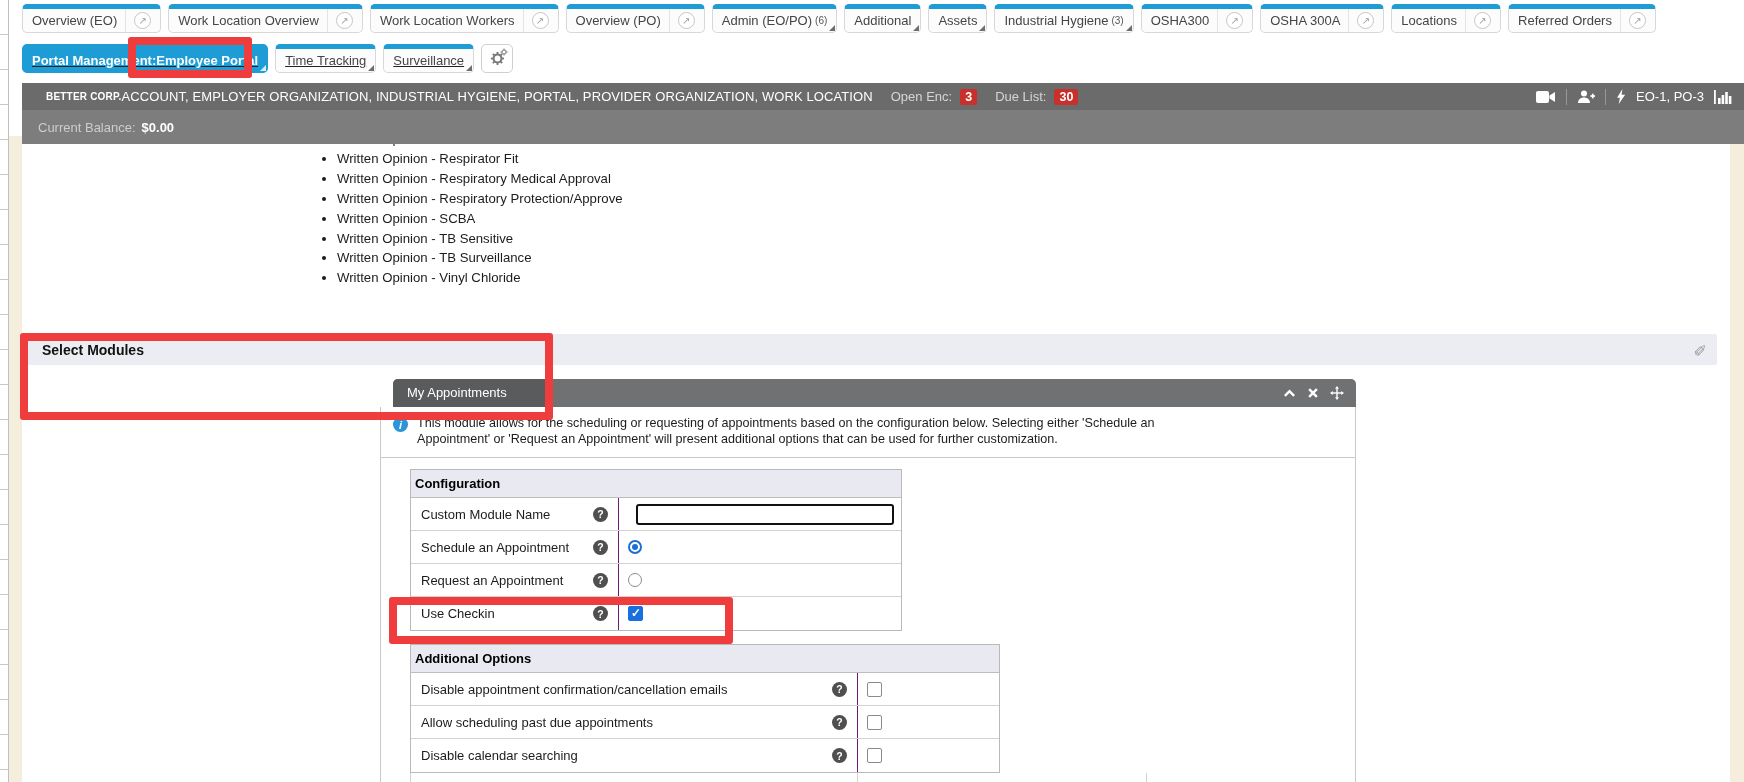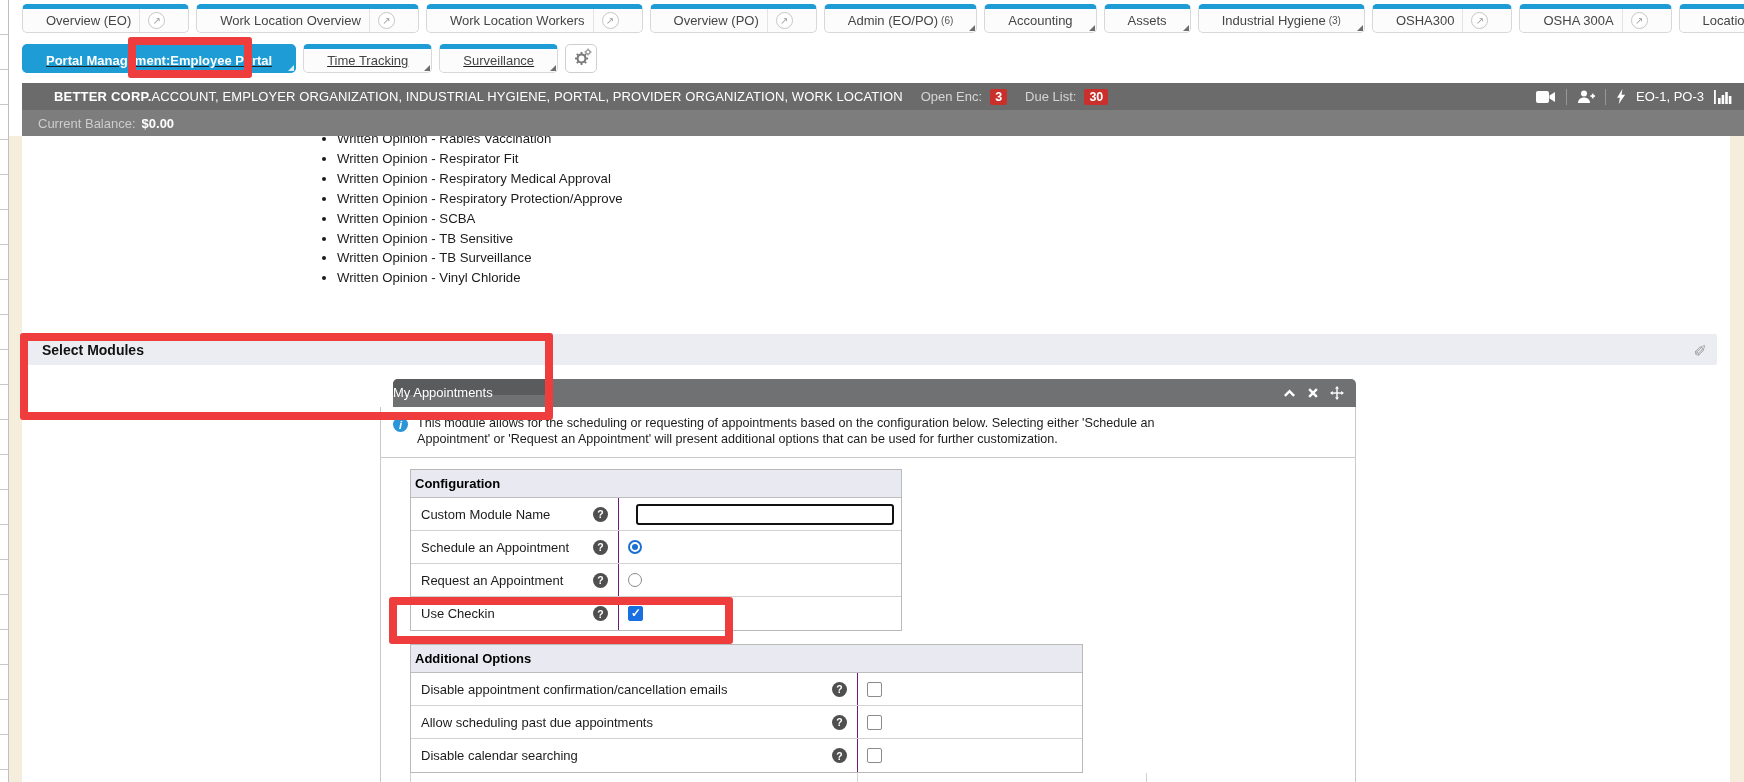--- a/index.html
+++ b/index.html
@@ -14,78 +14,78 @@
   .beige { position:absolute; top:136px; bottom:0; background:#f6eedd; }
   .beige.left { left:9px; width:13px; }
   .beige.right { left:1730px; width:14px; }
 
   
   .tabrow { position:absolute; left:22px; display:flex; align-items:flex-start; gap:7px; z-index:4; }
   .row1 { top:4px; }
   .row2 { top:44px;text-decoration:underline; }
   .rtabs { display:flex; gap:7px; }
   .tab { position:relative; display:flex; align-items:center; height:29px; background:#fcfcfd;
-    border:1px solid #d8d8d8; border-top:5px solid #1e9cd6; border-radius:5px; padding:0 23px;
+    border:1px solid #d8d8d8; border-top:5px solid #1e9cd6; border-radius:5px; padding:0 9px;
     color:#454545; cursor:pointer; white-space:nowrap; }
   .tab .tlabel { font-size:13px; }
   .tab .tcount { font-size:10px; margin-left:3px; color:#555; }
   .tab .ext { display:flex; align-items:center; margin-left:8px; padding-left:8px; border-left:1px solid #e4e4e4; height:100%; }
   .circ { width:17px; height:17px; border:1px solid #c6c6c6; border-radius:50%; color:#9a9a9a;
     font-size:10px; display:flex; align-items:center; justify-content:center; background:#fff; }
   .corner:after { content:""; position:absolute; right:1px; bottom:1px; width:0; height:0;
     border-style:solid; border-width:0 0 6px 6px; border-color:transparent transparent #6e6e6e transparent; }
   .tab.active { background:#1e9cd6; border-color:#1e9cd6; color:#fff; font-weight:bold; }
   .tab.active.corner:after { border-color:transparent transparent #d9f0fa transparent; }
   .gearbtn { position:relative; width:32px; height:29px; background:#fff; border:1px solid #cfcfcf; border-radius:5px;
     display:flex; align-items:center; justify-content:center; cursor:pointer; }
   .gearbtn .minigear { position:absolute; right:4px; top:3px; }
 
   
   .headerbar { position:absolute; left:22px; top:83px; width:1722px; height:27px; background:#6b6b6b;
     display:flex; align-items:center; color:#fff; z-index:3; }
-  .company { font-weight:bold; margin-left:32px; font-size:13px; letter-spacing:.2px; }
+  .company { font-weight:bold; margin-left:24px; font-size:10px; letter-spacing:.2px; }
   .breadcrumb { font-size:13px; letter-spacing:.1px; }
   .hlabel { color:#d6d6d6; margin-left:18px; font-size:13px; }
   .badge { background:#c9302c; color:#fff; font-weight:bold; margin-left:8px; padding:1px 5px; border-radius:2px; font-size:12.5px; }
   .hicons { position:absolute; right:12px; top:0; height:27px; display:flex; align-items:center; gap:10px; }
   .hsep { width:1px; height:16px; background:#989898; }
   .hctx { font-size:13px; color:#fff; }
   .hic { display:flex; align-items:center; cursor:pointer; }
 
-  .balancebar { position:absolute; left:22px; top:110px; width:1722px; height:26px; background:#7d7d7d;
+  .balancebar { position:absolute; left:22px; top:110px; width:1722px; height:34px; background:#7d7d7d;
     display:flex; align-items:center; z-index:3; }
   .blabel { color:#cdcdcd; margin-left:16px; font-size:13px; }
   .bvalue { color:#fff; font-weight:bold; margin-left:6px; font-size:13px; }
 
   
   .opinions { position:absolute; left:318px; top:129px; list-style:disc; padding-left:19px; z-index:1; }
   .opinions li { font-size:13.2px; color:#1c1c1c; line-height:19.9px; }
 
   
   .smbar { position:absolute; left:22px; top:334px; width:1695px; height:31px; background:#ecedf3; border-radius:2px;
     display:flex; align-items:center; z-index:2; }
   .smtitle { font-weight:bold; font-size:14px; color:#111; margin-left:20px; }
   .pencil { position:absolute; right:10px; color:#9a9a9a; font-size:16px; transform:scaleY(-1); cursor:pointer; }
 
   
   .panel { position:absolute; left:380px; top:379px; width:976px; bottom:0; z-index:2; }
   .phead { position:absolute; left:13px; right:0; top:0; height:28px; background:#707173; border-radius:5px 5px 0 0; }
-  .ptab { position:absolute; left:0; top:0; width:160px; height:16px; background:#5a5b5d; border-radius:5px 0 0 0;
-    color:#fff; font-size:13px; line-height:28px; }
+  .ptab { position:absolute; left:0; top:0; width:160px; height:28px; background:#5a5b5d; border-radius:5px 0 0 0;
+    color:#fff; font-size:13px; line-height:28px; padding-left:14px; }
   .picons { position:absolute; right:12px; top:0; height:28px; display:flex; align-items:center; gap:11px; }
   .picons span { display:flex; cursor:pointer; }
   .pbody { position:absolute; left:0; right:0; top:28px; bottom:0; background:#fff;
     border-left:1px solid #c9c9c9; border-right:1px solid #c9c9c9; }
   .inforow { display:flex; gap:9px; padding:9px 14px 8px 12px; border-bottom:1px solid #c9c9c9; min-height:51px; }
   .iicon { flex:0 0 auto; width:15px; height:15px; border-radius:50%; background:#2a95d8; color:#fff;
     font-size:11px; font-weight:bold; font-style:italic; display:flex; align-items:center; justify-content:center; margin-top:1px; }
   .itext { font-size:12.6px; color:#1c1c1c; line-height:15.5px; }
 
   .ctable { width:492px; margin:11px 0 0 29px; border:1px solid #b9b9b9; font-size:13px; background:#fff; }
-  .ctable.ao { width:673px; margin-top:13px; }
+  .ctable.ao { width:590px; margin-top:13px; }
   .thead { background:#e9eaf1; font-weight:bold; color:#000; padding:6px 4px; border-bottom:1px solid #bdbdbd; }
   .trow { display:flex; align-items:center; min-height:33px; border-bottom:1px solid #d2d2d2; }
   .trow:last-child { border-bottom:none; }
   .lcell { display:flex; align-items:center; width:208px; align-self:stretch; padding:4px 6px 4px 10px; border-right:1px solid #701a75; }
   .ao .lcell { width:447px; }
   .lbl { color:#1c1c1c; }
   .help { flex:0 0 auto; margin-left:auto; margin-right:4px; width:15px; height:15px; border-radius:50%; background:#4f4f4f;
     color:#fff; font-size:10.5px; font-weight:bold; display:flex; align-items:center; justify-content:center; cursor:pointer; }
   .vcell { display:flex; align-items:center; padding-left:9px; flex:1; }
   .tinput { width:258px; height:21px; border:2px solid #111; border-radius:3px; margin-left:8px; font-size:13px; padding:0 5px; }
@@ -144,21 +144,21 @@
           <span class="ext">
             <span class="circ">↗</span>
           </span>
         </div>
         <div class="tab corner">
           <span class="tlabel">Admin (EO/PO)</span>
           <span class="tcount">(6)</span>
 
         </div>
         <div class="tab corner">
-          <span class="tlabel">Accounting</span>
+          <span class="tlabel">Additional</span>
 
         </div>
         <div class="tab corner">
           <span class="tlabel">Assets</span>
 
         </div>
         <div class="tab corner">
           <span class="tlabel">Industrial Hygiene</span>
           <span class="tcount">(3)</span>
 

